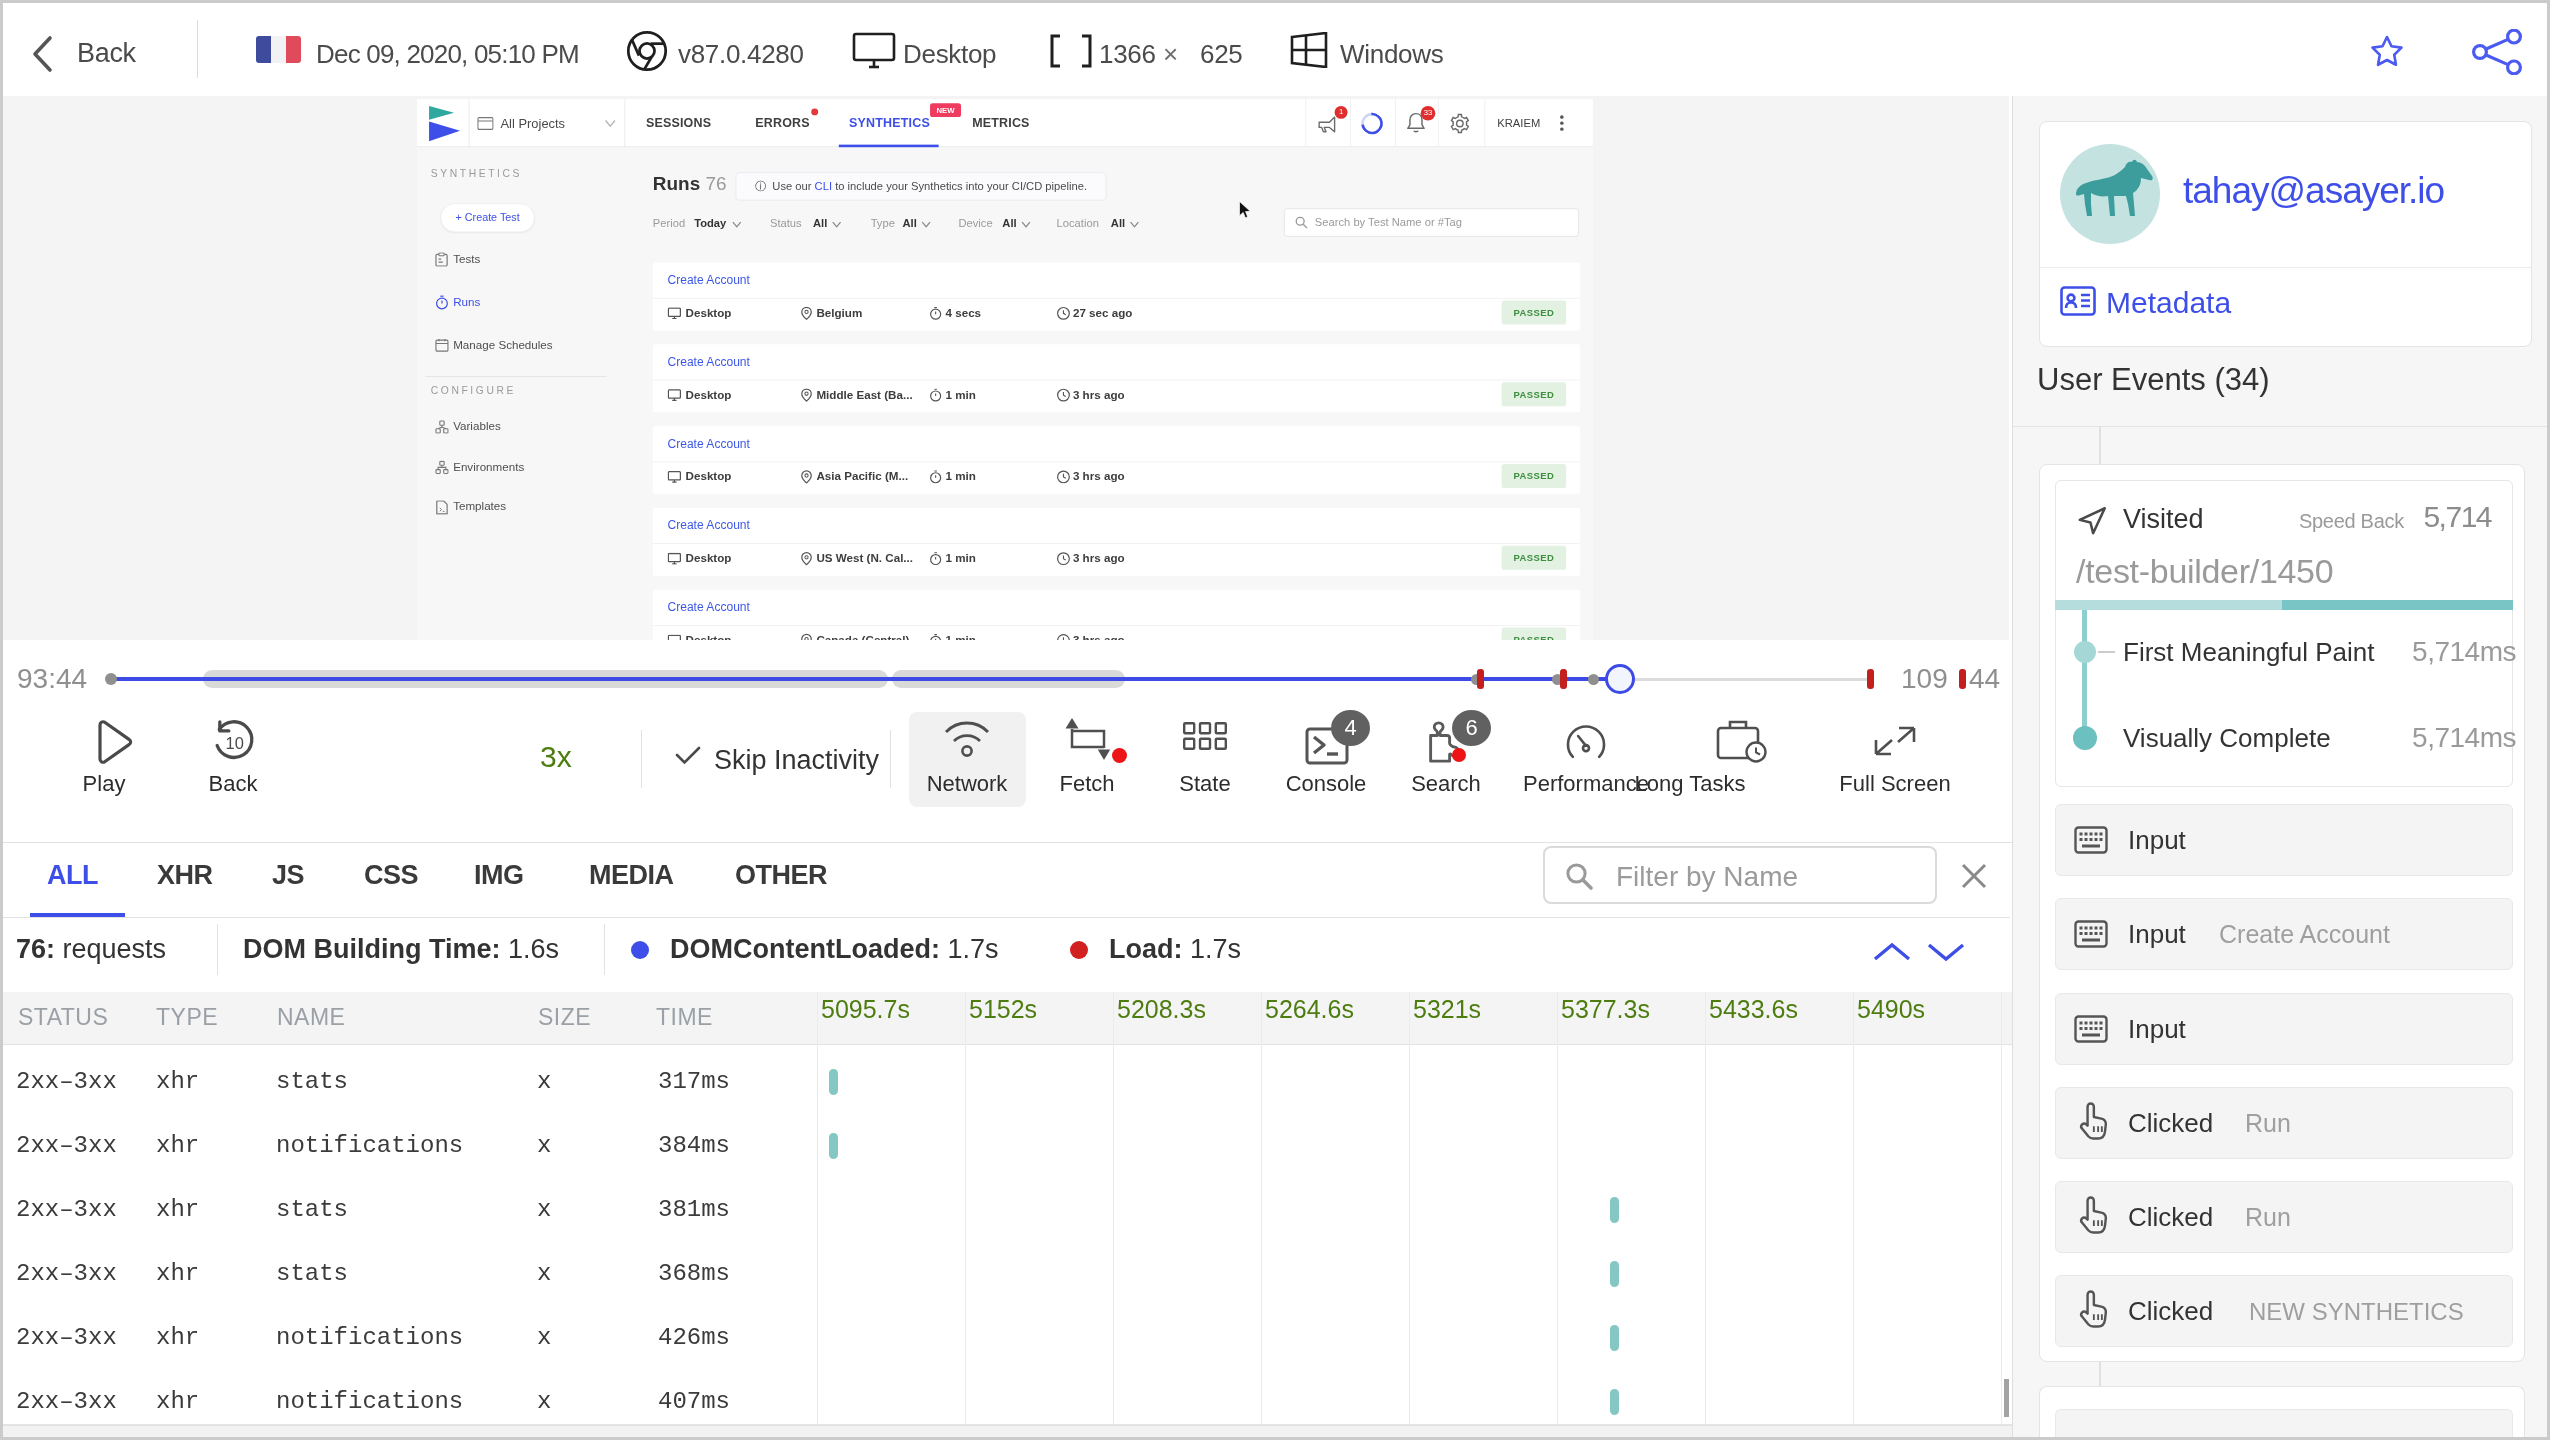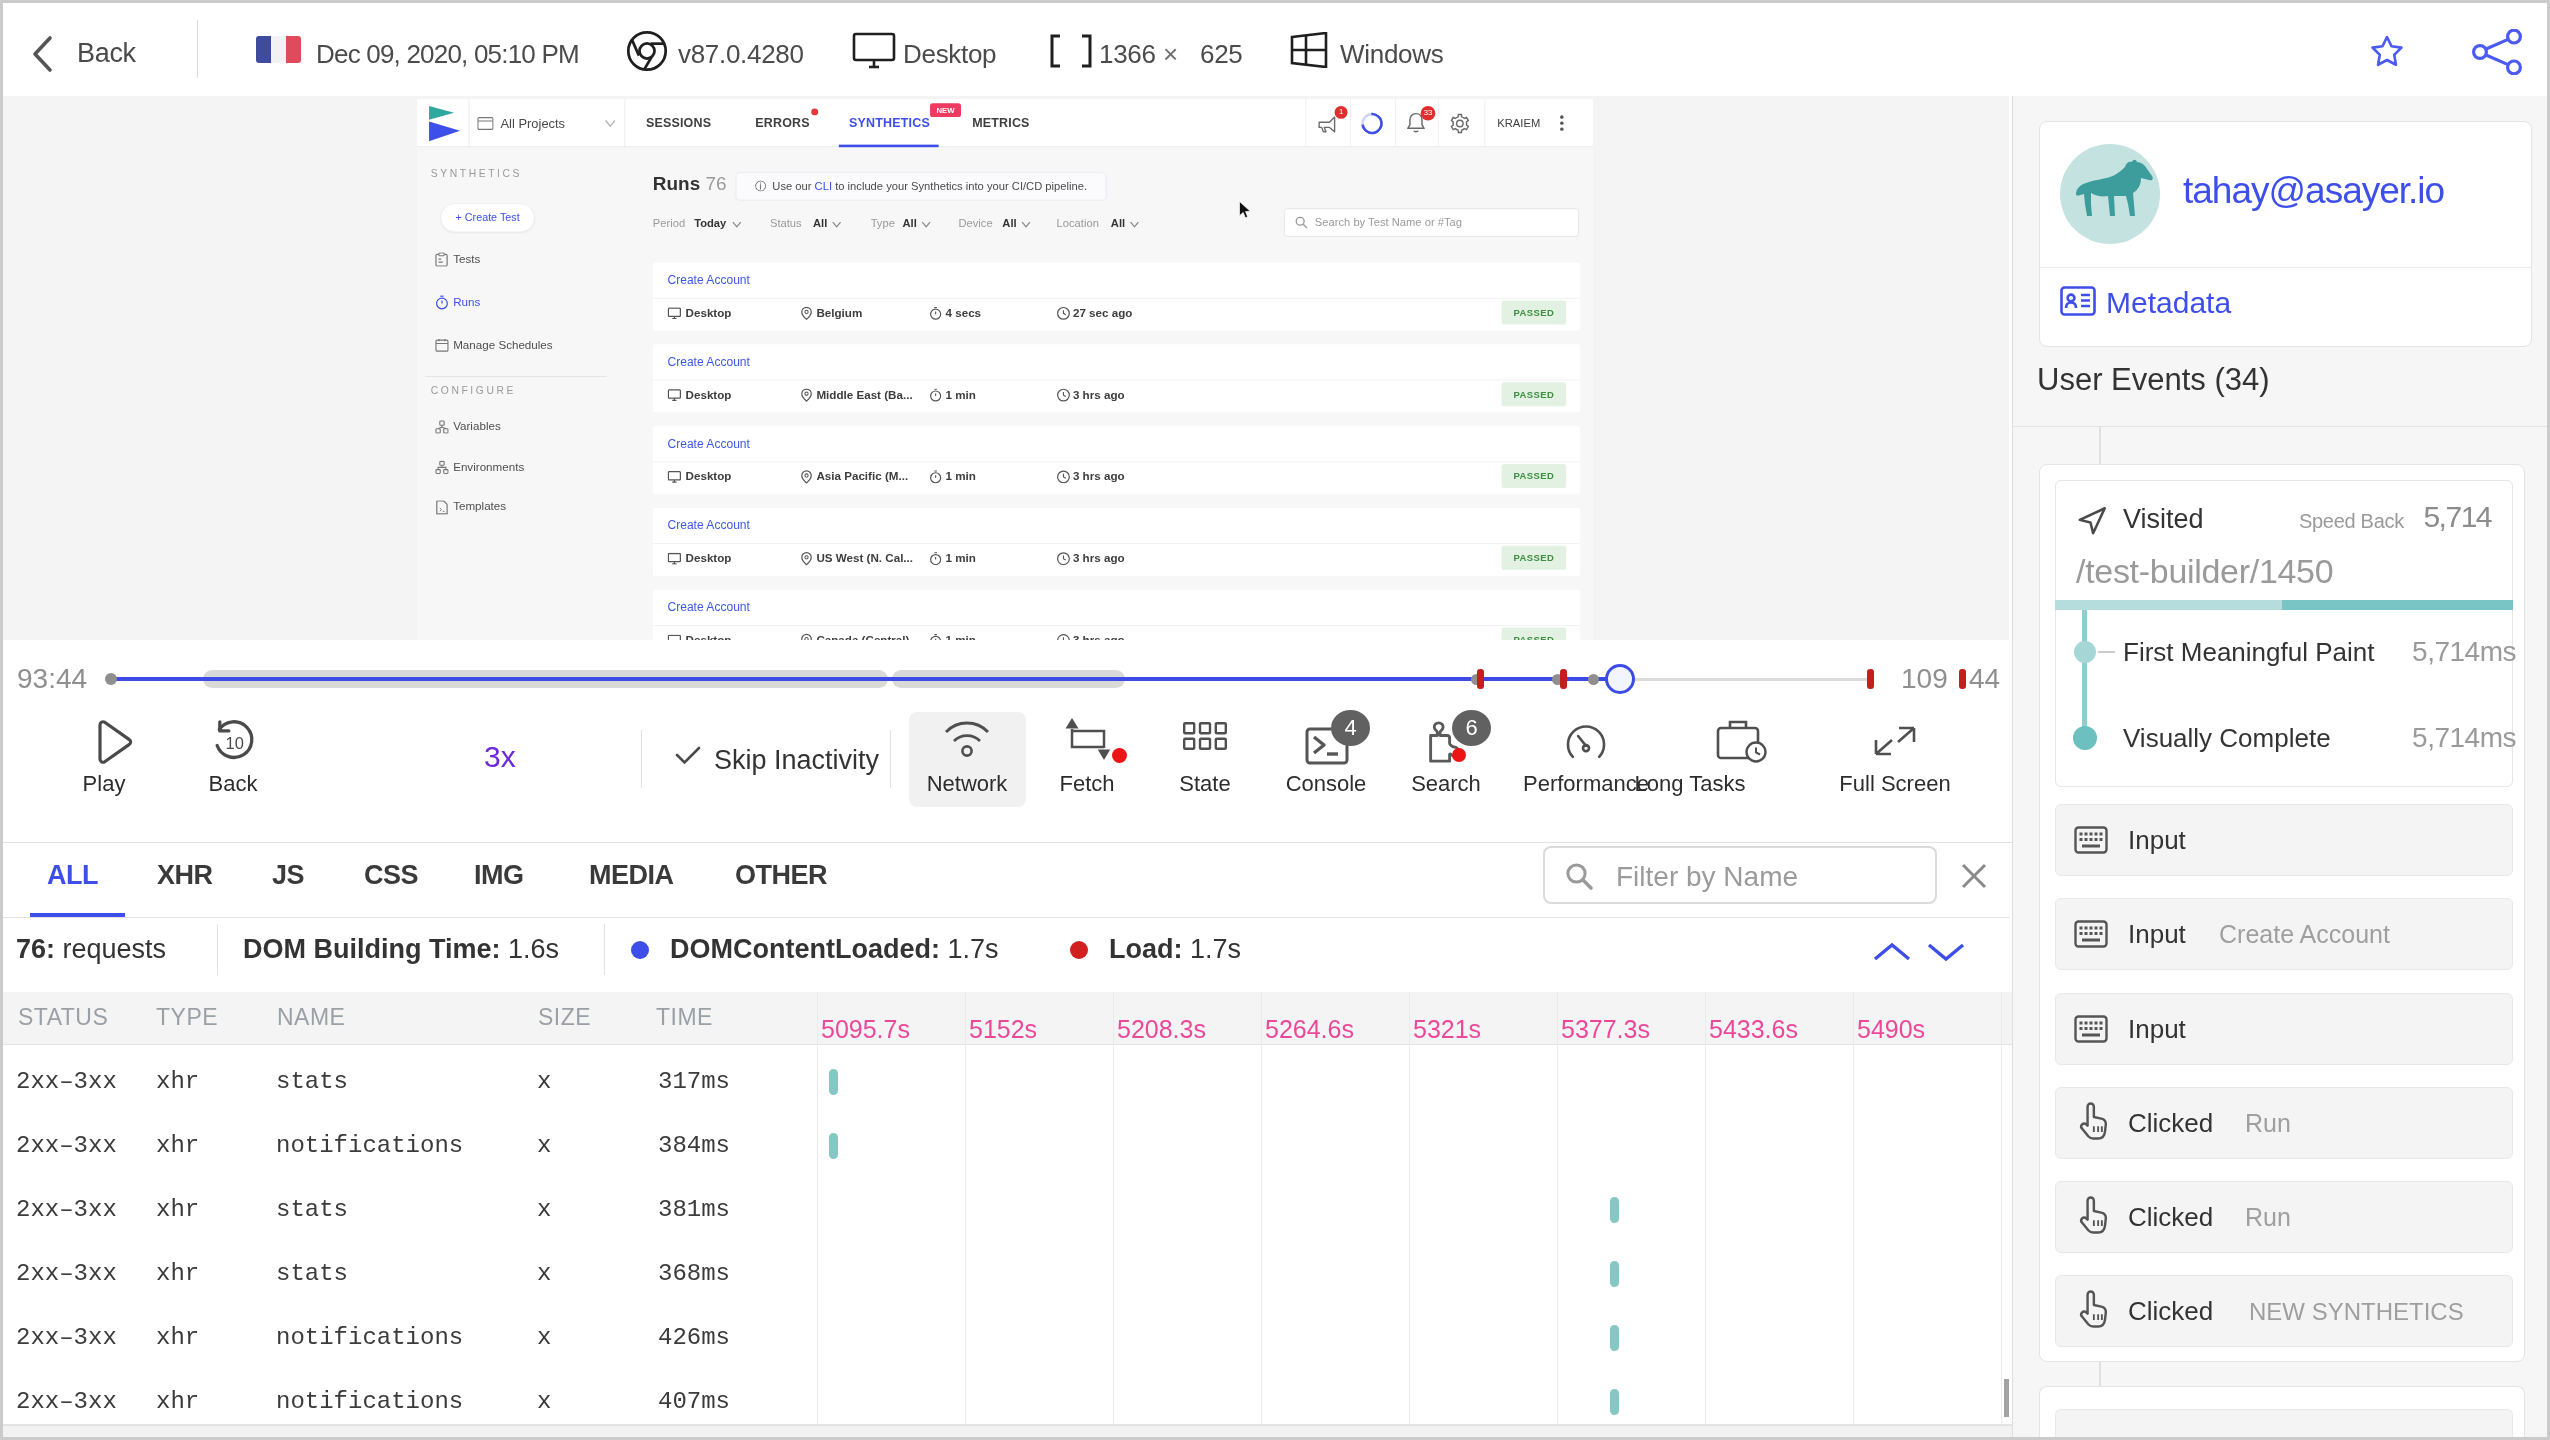--- a/index.html
+++ b/index.html
@@ -16,21 +16,21 @@
   #app { position:absolute; left:0; top:0; width:1366px; height:640px; transform:scale(0.8608); transform-origin:0 0; background:#f7f7f7; font-family:"Liberation Sans",sans-serif; }
   
   #panel { position:absolute; left:0; top:842px; width:2012px; height:598px; background:#fff; border-top:1px solid #e2e2e2;}
   
   #sidebar { position:absolute; left:2012px; top:96px; width:538px; height:1344px; background:#f6f6f6; border-left:1px solid #dedede; }
   .card-white { position:absolute; background:#fff; border:1px solid #e4e4e4; border-radius:8px; }
   .ev-card { position:absolute; left:42px; width:458px; height:72px; background:#f4f4f4; border:1px solid #e8e8e8; border-radius:6px; }
   .ctl-lbl { position:absolute; top:675px; transform:translateX(-50%); font-size:22px; color:#2d2d2d; white-space:nowrap; }
   .tab { position:absolute; top:17px; font-size:27px; font-weight:bold; color:#3a3a3a; letter-spacing:-0.5px; }
   .hdr { position:absolute; top:161px; font-size:23px; color:#9aa0a6; letter-spacing:0.5px; }
-  .axis { position:absolute; top:172px; font-size:25px; color:#ec4899; }
+  .axis { position:absolute; top:152px; font-size:25px; color:#4d7c0f; }
   .vline { position:absolute; top:149px; width:1px; height:432px; background:#ebebeb; }
   .mono { font-family:"Liberation Mono", monospace; font-size:24px; color:#3b3b3b; position:absolute; }
   .pill { position:absolute; width:9px; height:26px; border-radius:4.5px; background:#84c7c4; }
   .info-b { font-weight:bold; }
   
   .app-t { position:absolute; font-size:15px; color:#4a4a4a; }
   .app-tab { position:absolute; top:20px; font-size:14.5px; font-weight:bold; color:#3f3f3f; letter-spacing:0.2px; }
   .app-s { position:absolute; font-size:13.5px; color:#4f4f4f; }
   .app-f { position:absolute; top:137px; font-size:13px; color:#9a9a9a; }
   .app-fb { position:absolute; top:137px; font-size:13px; font-weight:bold; color:#333; }
@@ -380,21 +380,21 @@
       </svg>
     <div class="ctl-lbl" style="left:104px;">Play</div>
     <svg class="abs" style="left:211px;top:623px" width="46" height="46" viewBox="0 0 24 24">
         <g fill="none" stroke="#4a4a4a" stroke-width="1.7">
           <path d="M4.3 5.5 A 9.3 9.3 0 1 1 3.2 13.8" stroke-linecap="round"></path>
           <path d="M4.6 1.5 L4.6 6.2 L9.3 6.2" stroke-linecap="round" stroke-linejoin="round"></path>
         </g>
         <text x="12.4" y="15.5" font-size="8.6" fill="#4a4a4a" text-anchor="middle" font-family="Liberation Sans">10</text>
       </svg>
     <div class="ctl-lbl" style="left:233px;">Back</div>
-    <div class="abs" style="left:484px;top:644px;font-size:30px;color:#6d28d9;">3x</div>
+    <div class="abs" style="left:540px;top:644px;font-size:30px;color:#4d7c0f;">3x</div>
     <div class="abs" style="left:641px;top:634px;width:1px;height:58px;background:#e0e0e0;"></div>
     <svg class="abs" style="left:674px;top:648px" width="28" height="22" viewBox="0 0 28 22">
         <path d="M3 11 L10.5 18.5 L25 4" fill="none" stroke="#4a4a4a" stroke-width="2.6" stroke-linecap="round"></path>
       </svg>
     <div class="abs" style="left:714px;top:649px;font-size:27px;color:#333;">Skip Inactivity</div>
     <div class="abs" style="left:890px;top:634px;width:1px;height:58px;background:#e0e0e0;"></div>
     <div class="abs" style="left:909px;top:616px;width:117px;height:95px;border-radius:8px;background:#f1f1f1;"></div>
     <svg class="abs" style="left:941px;top:622px" width="52" height="40" viewBox="0 0 52 40">
         <g fill="none" stroke="#4f4f4f" stroke-width="2.8">
           <path d="M5 14 A 29 29 0 0 1 47 14"></path>

